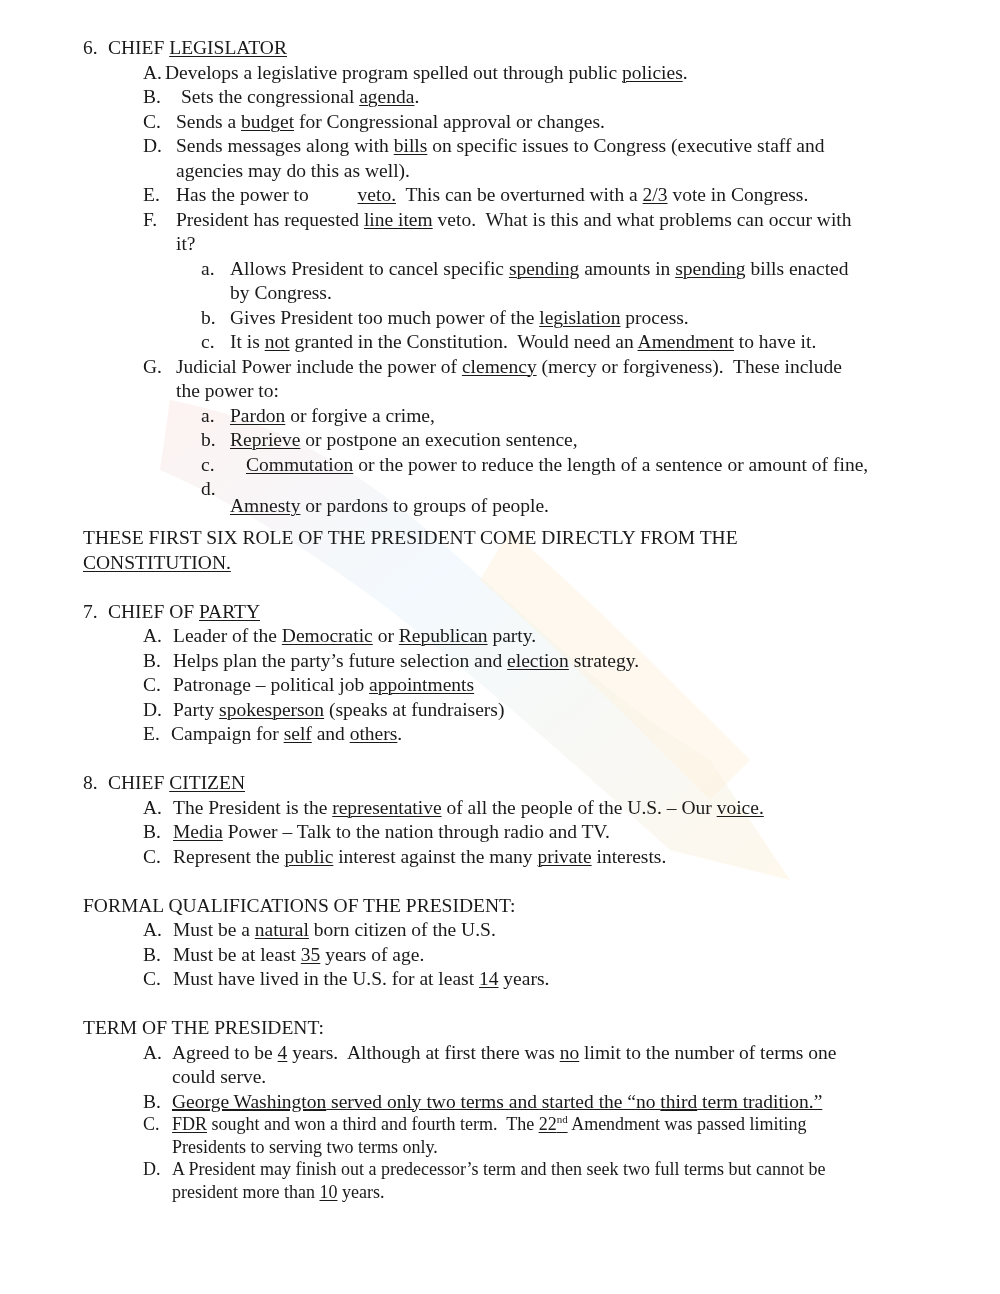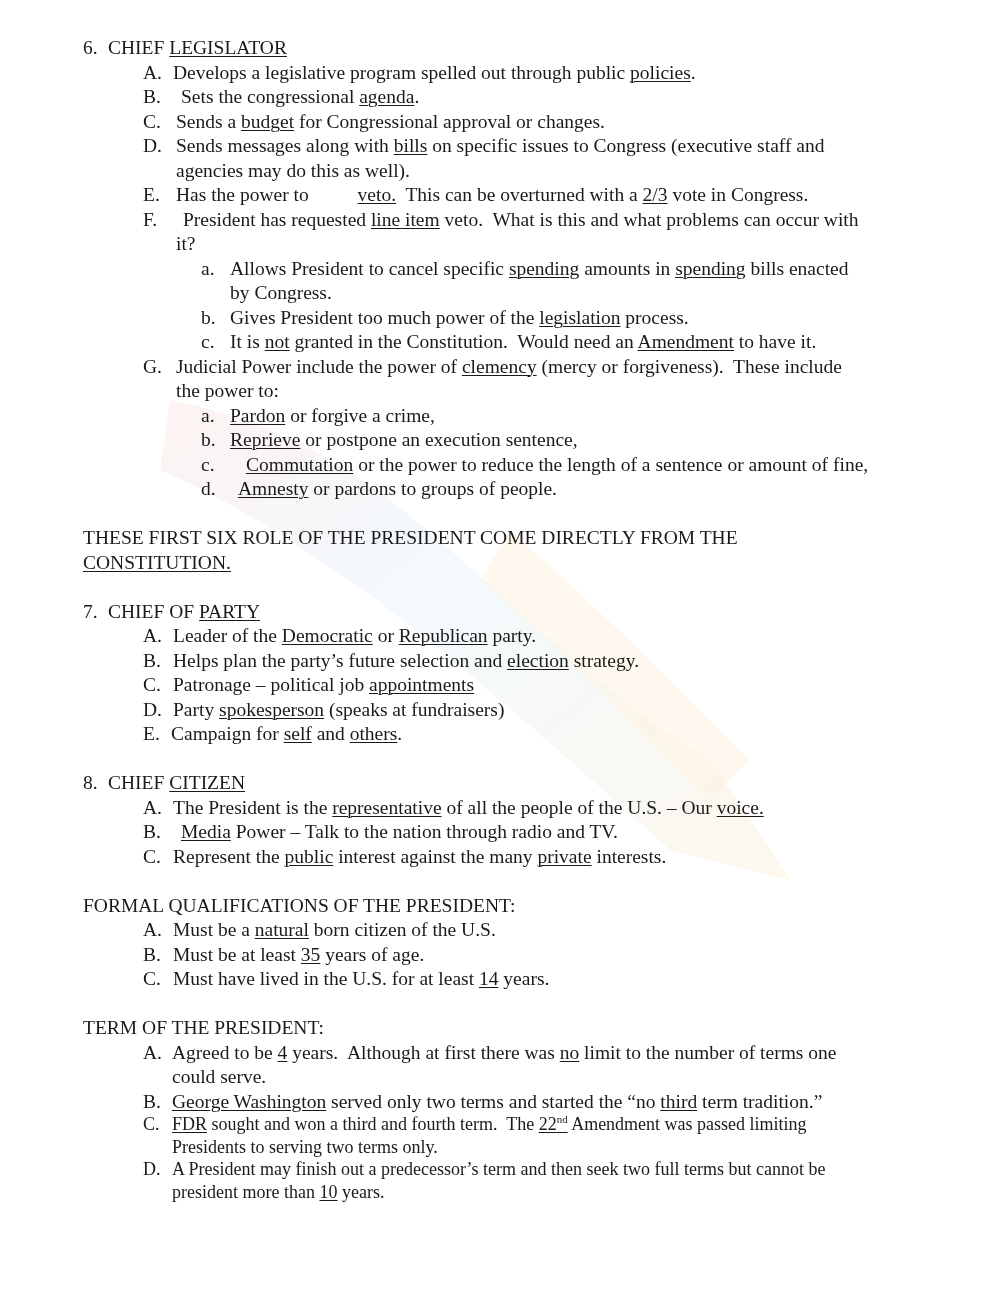--- a/index.html
+++ b/index.html
@@ -30,21 +30,21 @@
   <path d="M360 150 C440 220 520 300 600 380 L560 420 C480 340 410 270 330 200 Z" fill="#f9d9a0" opacity="0.5"></path>
 </svg>
 
 <div class="page" id="page">
     <div class="line" style="position: absolute; top: 0px; left: 0px;">
       <span class="lbl" style="left: 0px;">6.</span>
       <span class="txt" style="left: 25px;"><span style="white-space: pre;">CHIEF </span><u style="white-space: pre;">LEGISLATOR</u></span>
     </div>
     <div class="line" style="position: absolute; top: 24.5px; left: 0px;">
       <span class="lbl" style="left: 60px;">A.</span>
-      <span class="txt" style="left: 90px;"><span style="white-space: pre;">Develops a legislative program spelled out through public </span><u style="white-space: pre;">policies</u><span style="white-space: pre;">.</span></span>
+      <span class="txt" style="left: 82px;"><span style="white-space: pre;">Develops a legislative program spelled out through public </span><u style="white-space: pre;">policies</u><span style="white-space: pre;">.</span></span>
     </div>
     <div class="line" style="position: absolute; top: 49px; left: 0px;">
       <span class="lbl" style="left: 60px;">B.</span>
       <span class="txt" style="left: 98px;"><span style="white-space: pre;">Sets the congressional </span><u style="white-space: pre;">agenda</u><span style="white-space: pre;">.</span></span>
     </div>
     <div class="line" style="position: absolute; top: 73.5px; left: 0px;">
       <span class="lbl" style="left: 60px;">C.</span>
       <span class="txt" style="left: 93px;"><span style="white-space: pre;">Sends a </span><u style="white-space: pre;">budget</u><span style="white-space: pre;"> for Congressional approval or changes.</span></span>
     </div>
     <div class="line" style="position: absolute; top: 98px; left: 0px;">
@@ -53,21 +53,21 @@
     </div>
     <div class="line" style="position: absolute; top: 122.5px; left: 0px;">
       <span class="txt" style="left: 93px;"><span style="white-space: pre; text-align: center;">agencies may do this as well).</span></span>
     </div>
     <div class="line" style="position: absolute; top: 147px; left: 0px;">
       <span class="lbl" style="left: 60px;">E.</span>
       <span class="txt" style="left: 93px;"><span style="white-space: pre;">Has the power to </span><u style="white-space: pre; margin-left: 44px;">veto.</u><span style="white-space: pre;">  This can be overturned with a </span><u style="white-space: pre;">2/3</u><span style="white-space: pre; text-align: right;"> vote in Congress.</span></span>
     </div>
     <div class="line" style="position: absolute; top: 171.5px; left: 0px;">
       <span class="lbl" style="left: 60px;">F.</span>
-      <span class="txt" style="left: 93px; margin-left: 7px;"><span style="white-space: pre;">President has requested </span><u style="white-space: pre;">line item</u><span style="white-space: pre;"> veto.  What is this and what problems can occur with</span></span>
+      <span class="txt" style="left: 93px;"><span style="white-space: pre;">President has requested </span><u style="white-space: pre;">line item</u><span style="white-space: pre;"> veto.  What is this and what problems can occur with</span></span>
     </div>
     <div class="line" style="position: absolute; top: 196px; left: 0px;">
       <span class="txt" style="left: 93px;"><span style="white-space: pre;">it?</span></span>
     </div>
     <div class="line" style="position: absolute; top: 220.5px; left: 0px;">
       <span class="lbl" style="left: 118px;">a.</span>
       <span class="txt" style="left: 147px;"><span style="white-space: pre;">Allows President to cancel specific </span><u style="white-space: pre;">spending</u><span style="white-space: pre;"> amounts in </span><u style="white-space: pre;">spending</u><span style="white-space: pre;"> bills enacted</span></span>
     </div>
     <div class="line" style="position: absolute; top: 245px; left: 0px;">
       <span class="txt" style="left: 147px;"><span style="white-space: pre;">by Congress.</span></span>
@@ -94,21 +94,21 @@
     <div class="line" style="position: absolute; top: 392px; left: 0px;">
       <span class="lbl" style="left: 118px;">b.</span>
       <span class="txt" style="left: 147px;"><u style="white-space: pre;">Reprieve</u><span style="white-space: pre;"> or postpone an execution sentence,</span></span>
     </div>
     <div class="line" style="position: absolute; top: 416.5px; left: 0px;">
       <span class="lbl" style="left: 118px;">c.</span>
       <span class="txt" style="left: 147px;"><u style="white-space: pre; margin-left: 16px;">Commutation</u><span style="white-space: pre;"> or the power to reduce the length of a sentence or amount of fine,</span></span>
     </div>
     <div class="line" style="position: absolute; top: 441px; left: 0px;">
       <span class="lbl" style="left: 118px;">d.</span>
-      <span class="txt" style="left: 155px;"><u style="white-space: pre;">Amnesty</u><span style="white-space: pre;"> or pardons to groups of people.</span></span>
+      <span class="txt" style="left: 147px; margin-top: 17px;"><u style="white-space: pre;">Amnesty</u><span style="white-space: pre;"> or pardons to groups of people.</span></span>
     </div>
     <div class="line" style="position: absolute; top: 490px; left: 0px;">
       <span class="txt" style="left: 0px;"><span style="white-space: pre;">THESE FIRST SIX ROLE OF THE PRESIDENT COME DIRECTLY FROM THE</span></span>
     </div>
     <div class="line" style="position: absolute; top: 514.5px; left: 0px;">
       <span class="txt" style="left: 0px;"><u style="white-space: pre;">CONSTITUTION.</u></span>
     </div>
     <div class="line" style="position: absolute; top: 563.5px; left: 0px;">
       <span class="lbl" style="left: 0px;">7.</span>
       <span class="txt" style="left: 25px;"><span style="white-space: pre;">CHIEF OF </span><u style="white-space: pre;">PARTY</u></span>
@@ -136,21 +136,21 @@
     <div class="line" style="position: absolute; top: 735px; left: 0px;">
       <span class="lbl" style="left: 0px;">8.</span>
       <span class="txt" style="left: 25px;"><span style="white-space: pre;">CHIEF </span><u style="white-space: pre;">CITIZEN</u></span>
     </div>
     <div class="line" style="position: absolute; top: 759.5px; left: 0px;">
       <span class="lbl" style="left: 60px;">A.</span>
       <span class="txt" style="left: 90px;"><span style="white-space: pre;">The President is the </span><u style="white-space: pre;">representative</u><span style="white-space: pre;"> of all the people of the U.S. – Our </span><u style="white-space: pre;">voice.</u></span>
     </div>
     <div class="line" style="position: absolute; top: 784px; left: 0px;">
       <span class="lbl" style="left: 60px;">B.</span>
-      <span class="txt" style="left: 98px;"><u style="white-space: pre;">Media</u><span style="white-space: pre;"> Power – Talk to the nation through radio and TV.</span></span>
+      <span class="txt" style="left: 90px;"><u style="white-space: pre;">Media</u><span style="white-space: pre;"> Power – Talk to the nation through radio and TV.</span></span>
     </div>
     <div class="line" style="position: absolute; top: 808.5px; left: 0px;">
       <span class="lbl" style="left: 60px;">C.</span>
       <span class="txt" style="left: 90px;"><span style="white-space: pre;">Represent the </span><u style="white-space: pre;">public</u><span style="white-space: pre;"> interest against the many </span><u style="white-space: pre; text-align: center;">private</u><span style="white-space: pre;"> interests.</span></span>
     </div>
     <div class="line" style="position: absolute; top: 857.5px; left: 0px;">
       <span class="txt" style="left: 0px;"><span style="white-space: pre;">FORMAL QUALIFICATIONS OF THE PRESIDENT:</span></span>
     </div>
     <div class="line" style="position: absolute; top: 882px; left: 0px;">
       <span class="lbl" style="left: 60px;">A.</span>
@@ -169,21 +169,21 @@
     </div>
     <div class="line" style="position: absolute; top: 1004.5px; left: 0px;">
       <span class="lbl" style="left: 60px;">A.</span>
       <span class="txt" style="left: 89px;"><span style="white-space: pre;">Agreed to be </span><u style="white-space: pre;">4</u><span style="white-space: pre;"> years.  Although at first there was </span><u style="white-space: pre;">no</u><span style="white-space: pre;"> limit to the number of terms one</span></span>
     </div>
     <div class="line" style="position: absolute; top: 1029px; left: 0px;">
       <span class="txt" style="left: 89px;"><span style="white-space: pre;">could serve.</span></span>
     </div>
     <div class="line" style="position: absolute; top: 1053.5px; left: 0px;">
       <span class="lbl" style="left: 60px;">B.</span>
-      <span class="txt" style="left: 89px;"><u style="white-space: pre;">George Washington</u><span style="white-space: pre;"> served only two terms and started the “no </span><u style="white-space: pre;">third</u><span style="white-space: pre;"> term tradition.”</span></span>
+      <span class="txt" style="left: 89px; text-decoration: underline;"><u style="white-space: pre;">George Washington</u><span style="white-space: pre;"> served only two terms and started the “no </span><u style="white-space: pre;">third</u><span style="white-space: pre;"> term tradition.”</span></span>
     </div>
     <div class="line small" style="position: absolute; top: 1076px; left: 0px;">
       <span class="lbl" style="left: 60px;">C.</span>
       <span class="txt" style="left: 89px;"><u style="white-space: pre;">FDR</u><span style="white-space: pre;"> sought and won a third and fourth term.  The </span><u style="white-space: pre;">22<sup>nd</sup></u><span style="white-space: pre;"> Amendment was passed limiting</span></span>
     </div>
     <div class="line small" style="position: absolute; top: 1098.5px; left: 0px;">
       <span class="txt" style="left: 89px;"><span style="white-space: pre;">Presidents to serving two terms only.</span></span>
     </div>
     <div class="line small" style="position: absolute; top: 1121px; left: 0px;">
       <span class="lbl" style="left: 60px;">D.</span>

